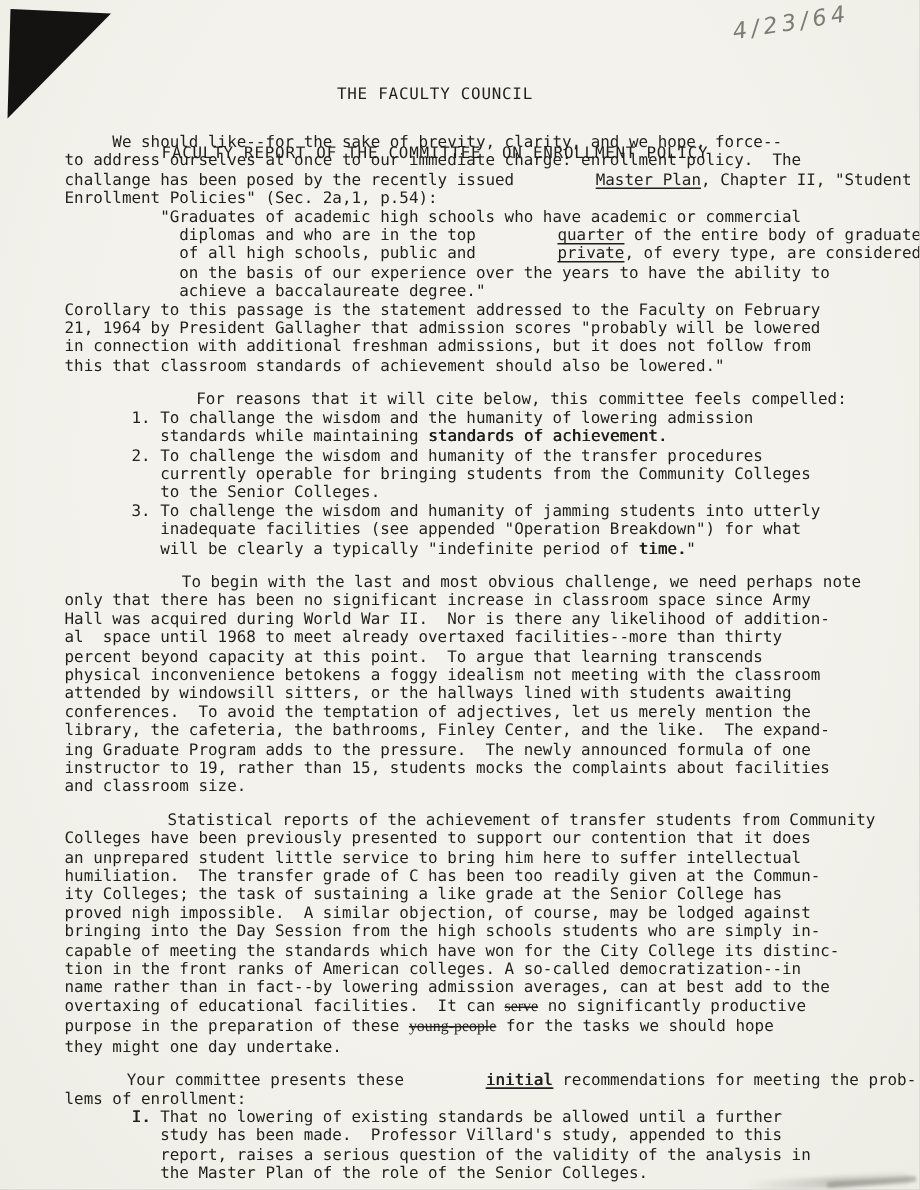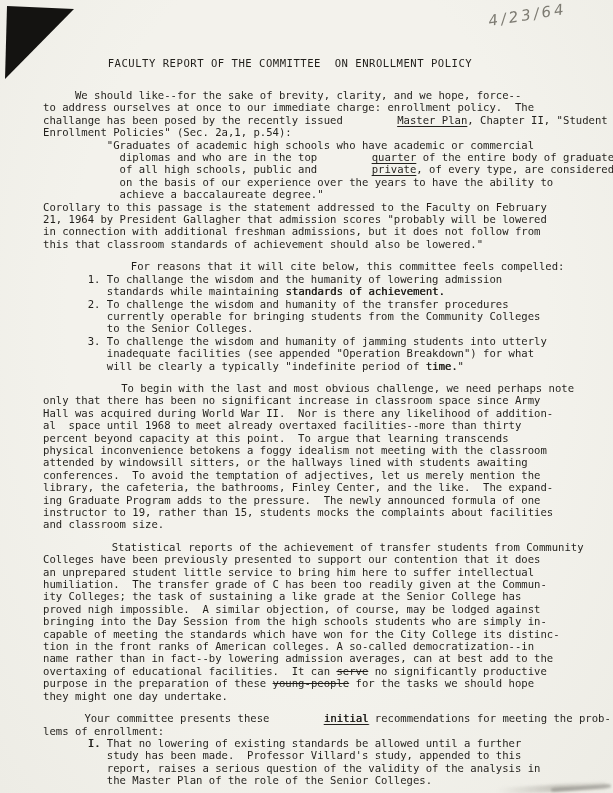--- a/index.html
+++ b/index.html
@@ -13,21 +13,21 @@
     color:#211f1b;
   }
   .typed{font-size:10.6px;line-height:12.4px;white-space:pre;}
   .title-block{position:absolute;left:43px;top:31px;width:494px;text-align:center;}
   .title-block .line{line-height:14px;letter-spacing:.5px;}
   .body-block{position:absolute;left:43px;top:89px;}
   .line{min-height:12.4px;}
   .gap{margin-top:10px;text-align:center;}
   .u{text-decoration:underline;text-underline-offset:2px;padding-left:48px;}
   .b{font-weight:normal;text-shadow:.4px 0 0 currentColor;}
-  .s{text-decoration:line-through;}
+  .s{text-decoration:line-through;font-family:Liberation Serif, serif;}
   .corner-triangle{position:absolute;left:0;top:0;}
   .handwritten-date{
     position:absolute;top:6px;left:488px;
     font-family:"DejaVu Sans", sans-serif;
     font-style:italic;font-size:15px;letter-spacing:3px;
     color:#7d7b72;transform:rotate(-9deg);
   }
   .scan-smudge{
     position:absolute;bottom:1px;right:6px;width:110px;height:7px;
     background:linear-gradient(90deg, rgba(158,156,148,0) 0%, rgba(148,146,138,.45) 55%, rgba(170,168,160,.25) 100%);
@@ -44,20 +44,21 @@
 
 <div class="page">
 
   <svg class="corner-triangle" width="90" height="95" viewBox="0 0 90 95">
     <polygon points="7,6 74,9 5,79" fill="#141311"></polygon>
   </svg>
 
   <div class="handwritten-date">4/23/64</div>
 
   <div class="title-block typed">
+    <div class="line">THE FACULTY COUNCIL</div>
     <div class="line">FACULTY REPORT OF THE COMMITTEE  ON ENROLLMENT POLICY</div>
   </div>
 
   <div class="body-block typed" id="doc-body"><div class="line"><span>     We should like--for the sake of brevity, clarity, and we hope, force--</span></div><div class="line"><span>to address ourselves at once to our immediate charge: enrollment policy.  The</span></div><div class="line"><span>challange has been posed by the recently issued </span><span class="u">Master Plan</span><span>, Chapter II, "Student</span></div><div class="line"><span>Enrollment Policies" (Sec. 2a,1, p.54):</span></div><div class="line"><span>          "Graduates of academic high schools who have academic or commercial</span></div><div class="line"><span>            diplomas and who are in the top </span><span class="u">quarter</span><span> of the entire body of graduates</span></div><div class="line"><span>            of all high schools, public and </span><span class="u">private</span><span>, of every type, are considered,</span></div><div class="line"><span>            on the basis of our experience over the years to have the ability to</span></div><div class="line"><span>            achieve a baccalaureate degree."</span></div><div class="line"><span>Corollary to this passage is the statement addressed to the Faculty on February</span></div><div class="line"><span>21, 1964 by President Gallagher that admission scores "probably will be lowered</span></div><div class="line"><span>in connection with additional freshman admissions, but it does not follow from</span></div><div class="line"><span>this that classroom standards of achievement should also be lowered."</span></div><div class="line gap"><span>     For reasons that it will cite below, this committee feels compelled:</span></div><div class="line"><span>       1. To challange the wisdom and the humanity of lowering admission</span></div><div class="line"><span>          standards while maintaining </span><span class="b">standards of achievement.</span></div><div class="line"><span>       2. To challenge the wisdom and humanity of the transfer procedures</span></div><div class="line"><span>          currently operable for bringing students from the Community Colleges</span></div><div class="line"><span>          to the Senior Colleges.</span></div><div class="line"><span>       3. To challenge the wisdom and humanity of jamming students into utterly</span></div><div class="line"><span>          inadequate facilities (see appended "Operation Breakdown") for what</span></div><div class="line"><span>          will be clearly a typically "indefinite period of </span><span class="b">time.</span><span>"</span></div><div class="line gap"><span>     To begin with the last and most obvious challenge, we need perhaps note</span></div><div class="line"><span>only that there has been no significant increase in classroom space since Army</span></div><div class="line"><span>Hall was acquired during World War II.  Nor is there any likelihood of addition-</span></div><div class="line"><span>al  space until 1968 to meet already overtaxed facilities--more than thirty</span></div><div class="line"><span>percent beyond capacity at this point.  To argue that learning transcends</span></div><div class="line"><span>physical inconvenience betokens a foggy idealism not meeting with the classroom</span></div><div class="line"><span>attended by windowsill sitters, or the hallways lined with students awaiting</span></div><div class="line"><span>conferences.  To avoid the temptation of adjectives, let us merely mention the</span></div><div class="line"><span>library, the cafeteria, the bathrooms, Finley Center, and the like.  The expand-</span></div><div class="line"><span>ing Graduate Program adds to the pressure.  The newly announced formula of one</span></div><div class="line"><span>instructor to 19, rather than 15, students mocks the complaints about facilities</span></div><div class="line"><span>and classroom size.</span></div><div class="line gap"><span>     Statistical reports of the achievement of transfer students from Community</span></div><div class="line"><span>Colleges have been previously presented to support our contention that it does</span></div><div class="line"><span>an unprepared student little service to bring him here to suffer intellectual</span></div><div class="line"><span>humiliation.  The transfer grade of C has been too readily given at the Commun-</span></div><div class="line"><span>ity Colleges; the task of sustaining a like grade at the Senior College has</span></div><div class="line"><span>proved nigh impossible.  A similar objection, of course, may be lodged against</span></div><div class="line"><span>bringing into the Day Session from the high schools students who are simply in-</span></div><div class="line"><span>capable of meeting the standards which have won for the City College its distinc-</span></div><div class="line"><span>tion in the front ranks of American colleges. A so-called democratization--in</span></div><div class="line"><span>name rather than in fact--by lowering admission averages, can at best add to the</span></div><div class="line"><span>overtaxing of educational facilities.  It can </span><span class="s">serve</span><span> no significantly productive</span></div><div class="line"><span>purpose in the preparation of these </span><span class="s">young-people</span><span> for the tasks we should hope</span></div><div class="line"><span>they might one day undertake.</span></div><div class="line gap"><span>     Your committee presents these </span><span class="b u">initial</span><span> recommendations for meeting the prob-</span></div><div class="line"><span>lems of enrollment:</span></div><div class="line"><span>       </span><span class="b">I.</span><span> That no lowering of existing standards be allowed until a further</span></div><div class="line"><span>          study has been made.  Professor Villard's study, appended to this</span></div><div class="line"><span>          report, raises a serious question of the validity of the analysis in</span></div><div class="line"><span>          the Master Plan of the role of the Senior Colleges.</span></div></div>
 
   <div class="scan-smudge"></div>
   <div class="scan-smudge2"></div>
 
 </div>
 

